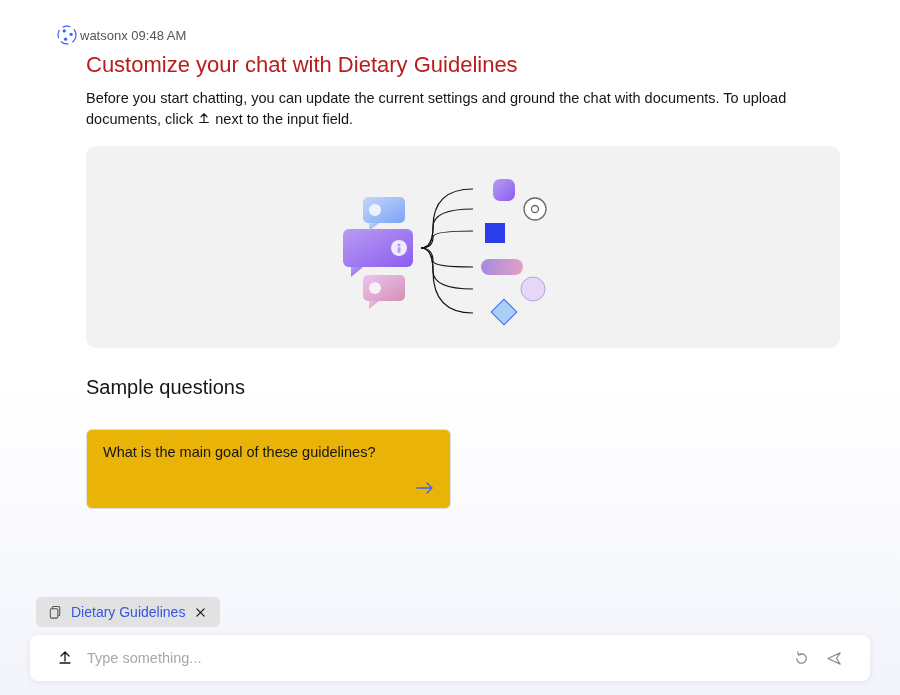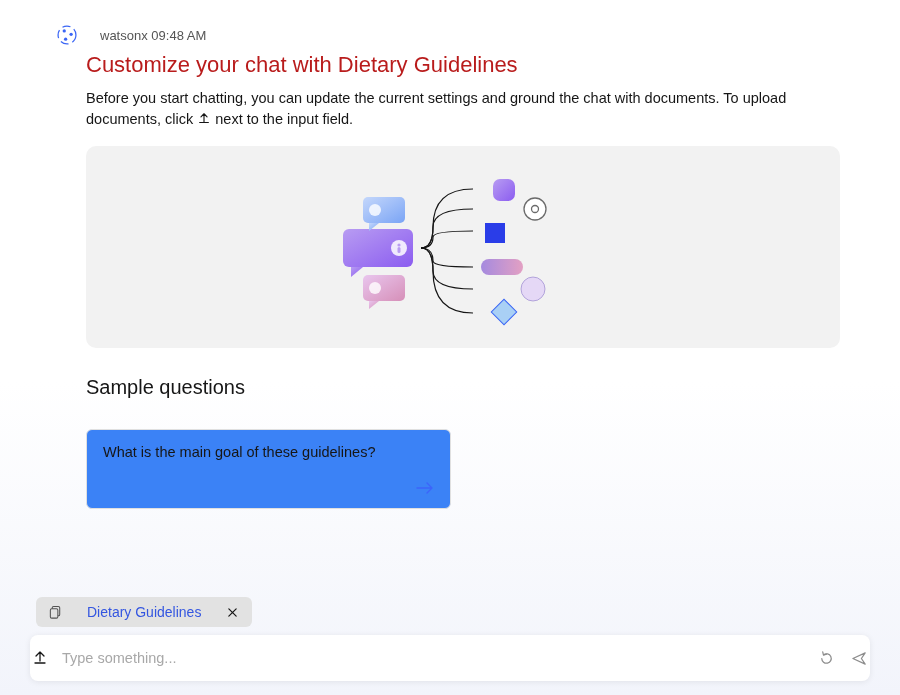--- a/index.html
+++ b/index.html
@@ -11,21 +11,21 @@
     overflow: hidden;
     color: #161616;
     position: relative;
   }
   .content {
     padding: 24px 0 0 0;
   }
   .msg-header {
     display: flex;
     align-items: center;
-    gap: 22px;
+    gap: 2px;
     padding-left: 56px;
     margin-bottom: 6px;
   }
   .avatar {
     width: 22px; height: 22px;
     display: flex; align-items: center; justify-content: center;
   }
   .sender-line { font-size: 13px; color: #555; }
   .main-block { padding-left: 86px; padding-right: 60px; }
   .title { font-size: 22px; font-weight: 500; color: #b91c1c; margin-bottom: 10px; letter-spacing: 0; }
@@ -40,60 +40,60 @@
     display: flex;
     align-items: center;
     justify-content: center;
   }
   .sample-title { font-size: 20px; font-weight: 500; margin-bottom: 30px; }
   .sample-card {
     width: 365px;
     height: 80px;
     border: 1px solid #e0e0e0;
     border-radius: 6px;
-    background: #3b82f6;
+    background: #eab308;
     padding: 14px 16px 10px 16px;
     position: relative;
     font-size: 14.5px;
     color: #161616;
     cursor: pointer;
   }
   .sample-card .arrow {
     position: absolute;
     right: 16px;
     bottom: 10px;
     color: #3c64fa;
   }
 
   .input-area {
     position: absolute;
     left: 30px; right: 30px; bottom: 14px;
   }
   .doc-chip {
     display: inline-flex;
     align-items: center;
-    gap: 24px;
+    gap: 8px;
     background: #e2e2e2;
     border-radius: 6px;
     padding: 7px 12px;
     font-size: 14px;
     color: #3456e0;
     margin-left: 6px;
     margin-bottom: 8px;
   }
   .doc-chip .close { color: #161616; cursor: pointer; padding: 0 2px; font-size: 15px; line-height: 1; }
   .doc-chip .doc-icon { color: #525252; display: inline-flex; }
   .input-bar {
     background: #fff;
     border-radius: 8px;
     box-shadow: 0 1px 6px rgba(0,0,0,0.08);
     height: 46px;
     display: flex;
     align-items: center;
-    padding: 0 2px;
+    padding: 0 27px;
     gap: 14px;
   }
   .input-bar .upload { color: #161616; cursor: pointer; display:flex; }
   .input-bar input {
     flex: 1;
     border: none;
     outline: none;
     font-size: 14.5px;
     color: #161616;
     background: transparent;

